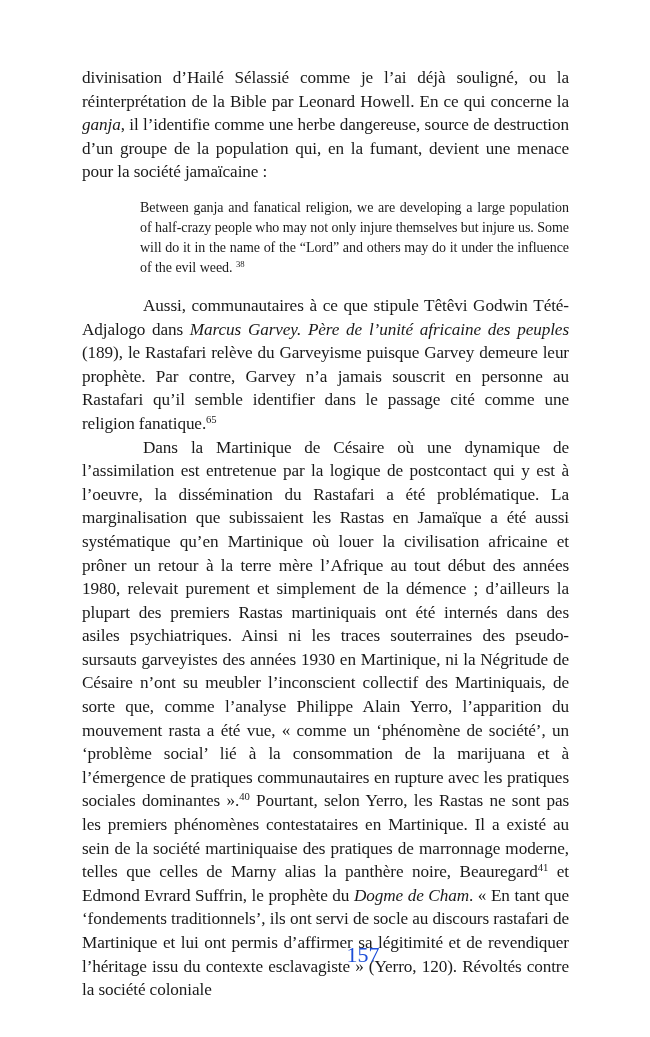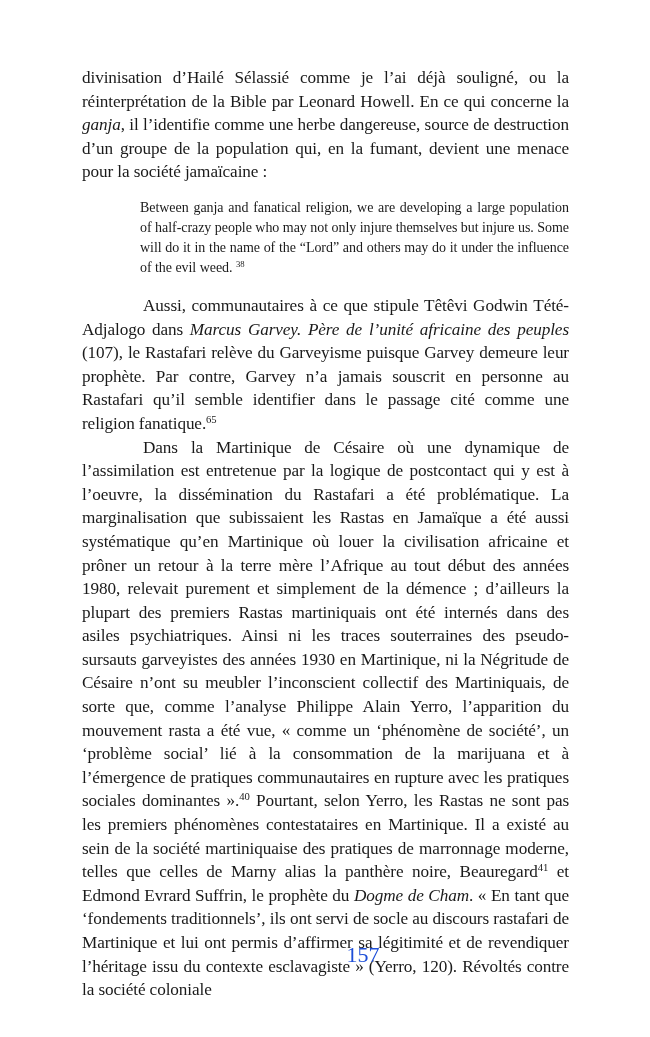--- a/index.html
+++ b/index.html
@@ -64,21 +64,21 @@
 <div class="page">
   <p class="para">
     <span>divinisation d’Hailé Sélassié comme je l’ai déjà souligné, ou la réinterprétation de la Bible par Leonard Howell. En ce qui concerne la </span><em>ganja</em><span>, il l’identifie comme une herbe dangereuse, source de destruction d’un groupe de la population qui, en la fumant, devient une menace pour la société jamaïcaine :</span>
   </p>
 
   <div class="blockquote">
     <span>Between ganja and fanatical religion, we are developing a large population of half-crazy people who may not only injure themselves but injure us. Some will do it in the name of the “Lord” and others may do it under the influence of the evil weed.</span> <sup>38</sup>
   </div>
 
   <p class="para indent gap-after-quote">
-    <span>Aussi, communautaires à ce que stipule Têtêvi Godwin Tété-Adjalogo dans </span><em>Marcus Garvey. Père de l’unité africaine des peuples</em><span> (107), le Rastafari relève du Garveyisme puisque Garvey demeure leur prophète. Par contre, Garvey n’a jamais souscrit en personne au Rastafari qu’il semble identifier dans le passage cité comme une religion fanatique.</span><sup>65</sup>
+    <span>Aussi, communautaires à ce que stipule Têtêvi Godwin Tété-Adjalogo dans </span><em>Marcus Garvey. Père de l’unité africaine des peuples</em><span> (189), le Rastafari relève du Garveyisme puisque Garvey demeure leur prophète. Par contre, Garvey n’a jamais souscrit en personne au Rastafari qu’il semble identifier dans le passage cité comme une religion fanatique.</span><sup>65</sup>
   </p>
 
   <p class="para indent">
     <span>Dans la Martinique de Césaire où une dynamique de l’assimilation est entretenue par la logique de postcontact qui y est à l’oeuvre, la dissémination du Rastafari a été problématique. La marginalisation que subissaient les Rastas en Jamaïque a été aussi systématique qu’en Martinique où louer la civilisation africaine et prôner un retour à la terre mère l’Afrique au tout début des années 1980, relevait purement et simplement de la démence ; d’ailleurs la plupart des premiers Rastas martiniquais ont été internés dans des asiles psychiatriques. Ainsi ni les traces souterraines des pseudo-sursauts garveyistes des années 1930 en Martinique, ni la Négritude de Césaire n’ont su meubler l’inconscient collectif des Martiniquais, de sorte que, comme l’analyse Philippe Alain Yerro, l’apparition du mouvement rasta a été vue, « comme un ‘phénomène de société’, un ‘problème social’ lié à la consommation de la marijuana et à l’émergence de pratiques communautaires en rupture avec les pratiques sociales dominantes ».</span><sup>40</sup><span> Pourtant, selon Yerro, les Rastas ne sont pas les premiers phénomènes contestataires en Martinique. Il a existé au sein de la société martiniquaise des pratiques de marronnage moderne, telles que celles de Marny alias la panthère noire, Beauregard</span><sup>41</sup><span> et Edmond Evrard Suffrin, le prophète du </span><em>Dogme de Cham</em><span>. « En tant que ‘fondements traditionnels’, ils ont servi de socle au discours rastafari de Martinique et lui ont permis d’affirmer sa légitimité et de revendiquer l’héritage issu du contexte esclavagiste » (Yerro, 120). Révoltés contre la société coloniale</span>
   </p>
 </div>
 
 <div class="page-number">157</div>
 
 </body></html>

